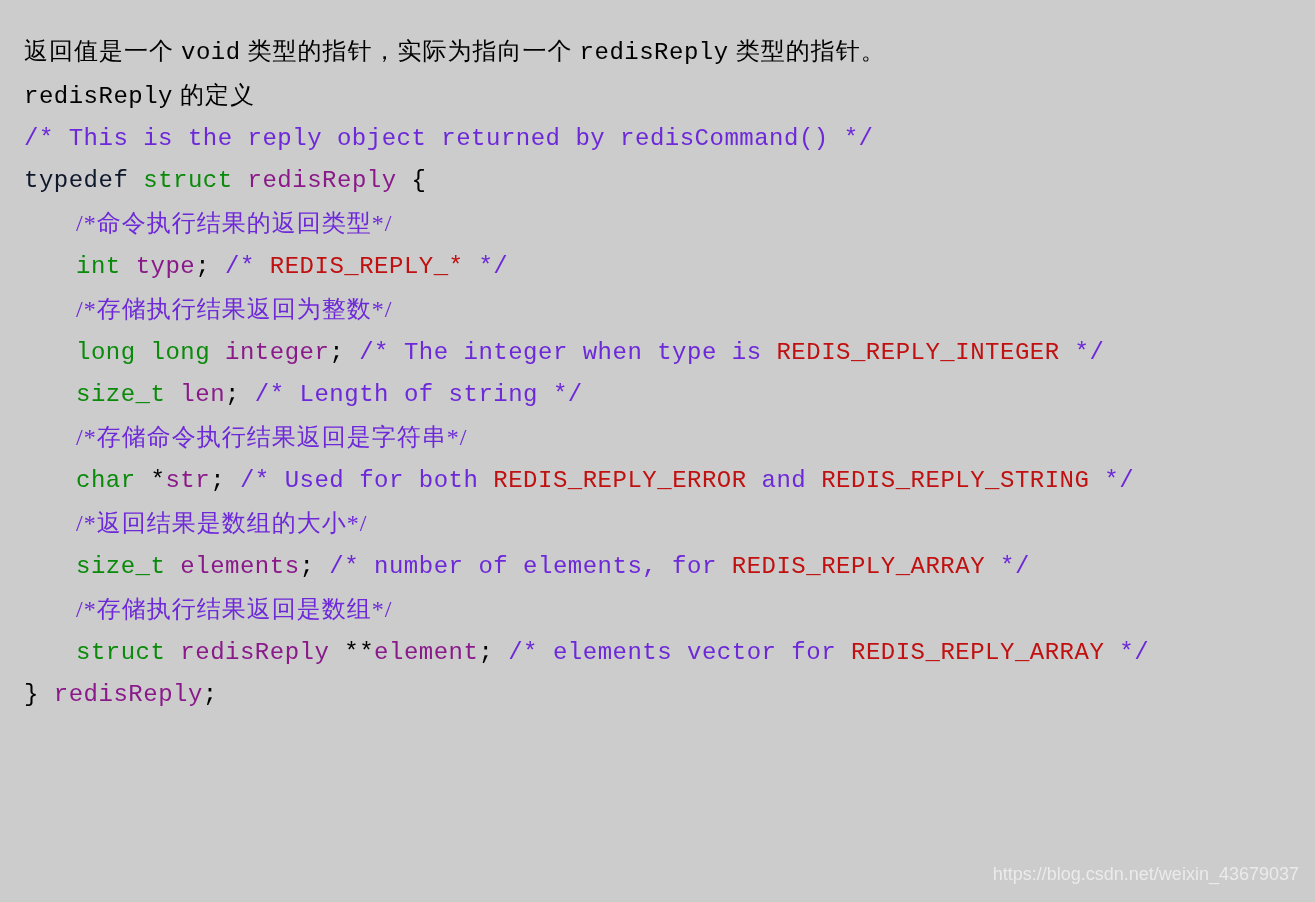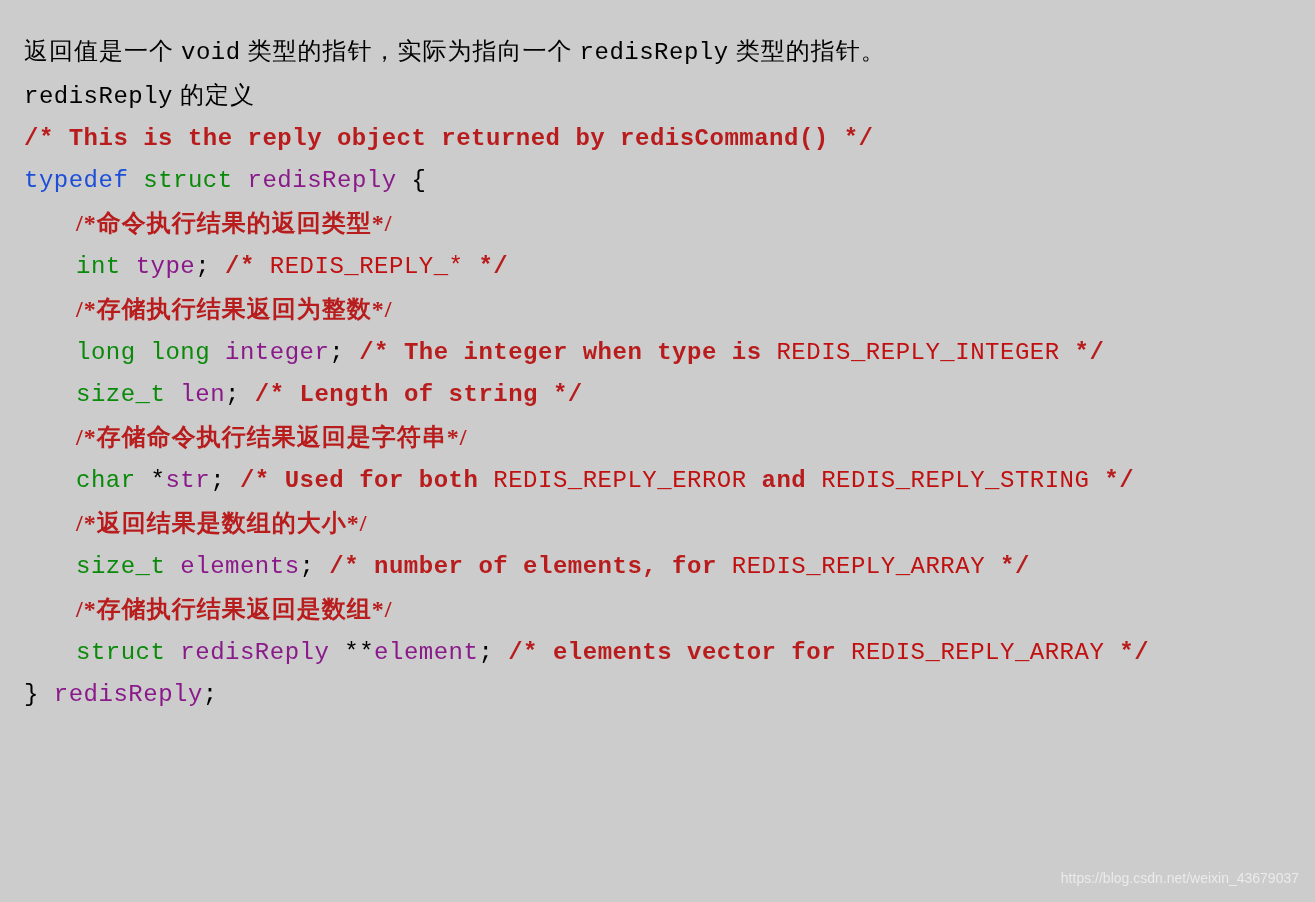--- a/index.html
+++ b/index.html
@@ -21,25 +21,24 @@
     box-sizing: border-box;
   }
   .bold {
     font-weight: bold;
     font-family: "Microsoft YaHei", "SimHei", sans-serif;
   }
   .plain {
     color: #000;
   }
   .comment {
-    color: #b91c1c;
-    font-weight: bold;
+    color: #6d28d9;
   }
   .typedef-word {
-    color: #1d4ed8;
+    color: #0f172a;
   }
   .struct-word {
     color: #0a8a0a;
     text-align: center;
   }
   .type {
     color: #0a8a0a;
   }
   .identifier {
     color: #8a1a8a;
@@ -63,21 +62,21 @@
   .line .cjk {
     font-family: "SimSun", "Songti SC", serif;
     letter-spacing: 1px;
   }
   .watermark {
     position: absolute;
     right: 16px;
     bottom: 12px;
     color: rgba(255,255,255,0.6);
     font-family: Arial, sans-serif;
-    font-size: 14px;
+    font-size: 18px;
     letter-spacing: 0px;
     pointer-events: none;
   }
 </style>
 </head>
 <body>
 
 <div class="container">
 
 

